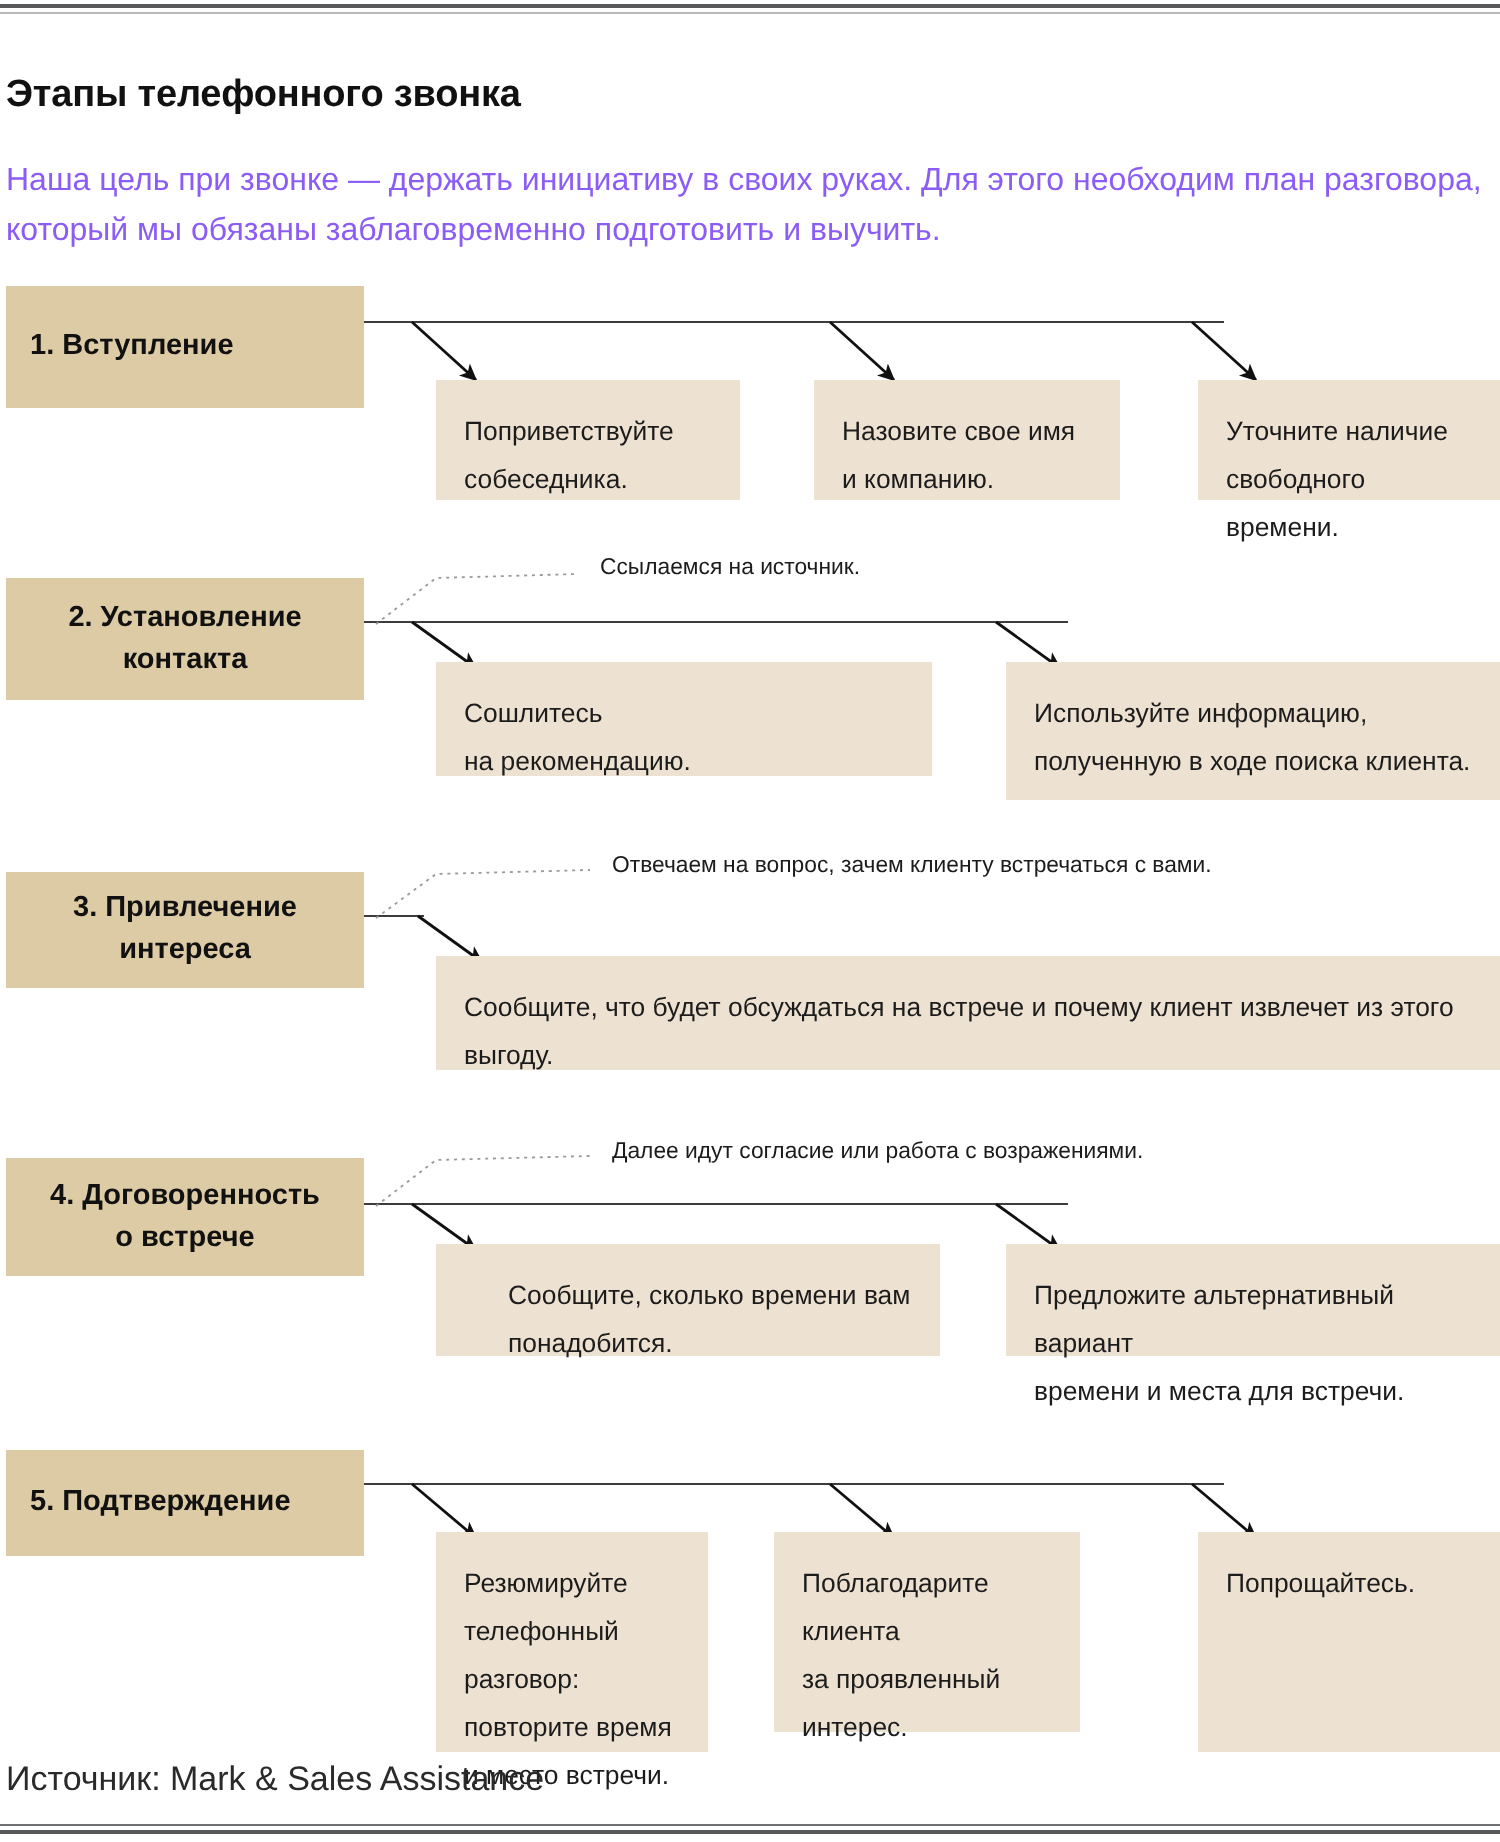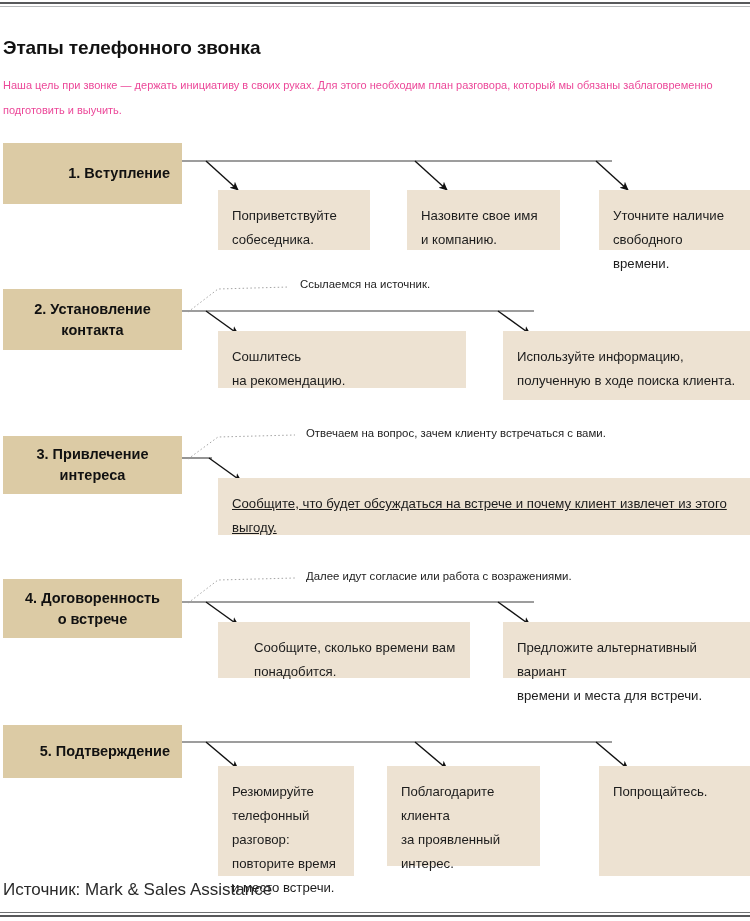--- a/index.html
+++ b/index.html
@@ -50,23 +50,23 @@
     font-weight: bold;
     letter-spacing: -0.1px;
     color: #111111;
     white-space: nowrap;
   }
   .intro {
     position: absolute;
     left: 3px;
     top: 62px;
     width: 748px;
-    font-size: 11px;
+    font-size: 16px;
     line-height: 25px;
-    color: #ec4899;
+    color: #8b5cf6;
   }
 
   
   .connectors {
     position: absolute;
     left: 0; top: 0;
     width: 750px;
     height: 921px;
     pointer-events: none;
   }
@@ -81,21 +81,21 @@
     justify-content: center;
     padding: 0 12px;
   }
   .stage-label {
     font-size: 14.5px;
     font-weight: bold;
     line-height: 21px;
     color: #111111;
     white-space: pre-line;
   }
-  .stage-label.one-line { text-align: right; }
+  .stage-label.one-line { text-align: left; }
   .stage-label.two-line { text-align: center; }
 
   
   .action-box {
     position: absolute;
     background: #ede2d2;
     box-sizing: border-box;
     padding: 14px 14px 10px 14px;
   }
   .action-text {
@@ -204,21 +204,21 @@
   <div class="action-box" style="left:503px; top:331px; width:247px; height:69px;">
     <span class="action-text">Используйте информацию,
 полученную в ходе поиска клиента.</span>
   </div>
 
   <div class="stage-box" style="left:3px; top:436px; width:179px; height:58px;">
     <span class="stage-label two-line">3. Привлечение
 интереса</span>
   </div>
   <div class="note" style="left:306px; top:426px;">Отвечаем на вопрос, зачем клиенту встречаться с вами.</div>
-  <div class="action-box" style="left:218px; top:478px; width:532px; height:57px;text-decoration:underline;">
+  <div class="action-box" style="left:218px; top:478px; width:532px; height:57px;">
     <span class="action-text">Сообщите, что будет обсуждаться на встрече  и почему клиент извлечет из этого выгоду.</span>
   </div>
 
   <div class="stage-box" style="left:3px; top:579px; width:179px; height:59px;">
     <span class="stage-label two-line">4. Договоренность
 о встрече</span>
   </div>
   <div class="note" style="left:306px; top:569px;">Далее идут согласие или работа с возражениями.</div>
   <div class="action-box" style="left:218px; top:622px; width:252px; height:56px;padding-left:36px;">
     <span class="action-text">Сообщите, сколько времени вам

